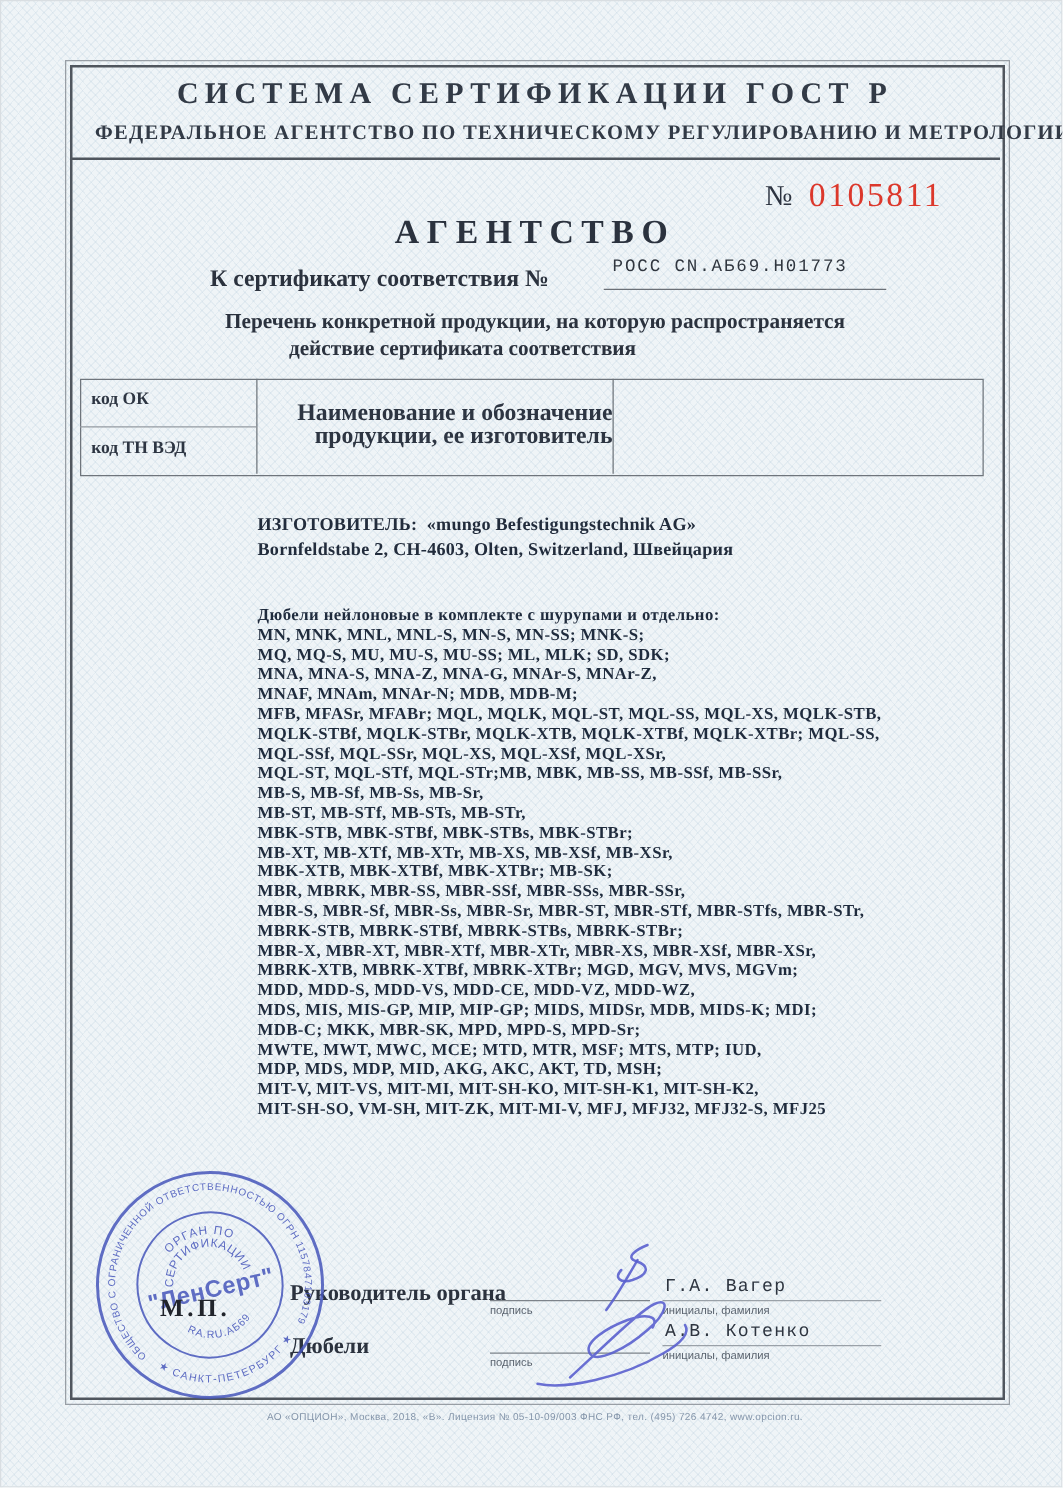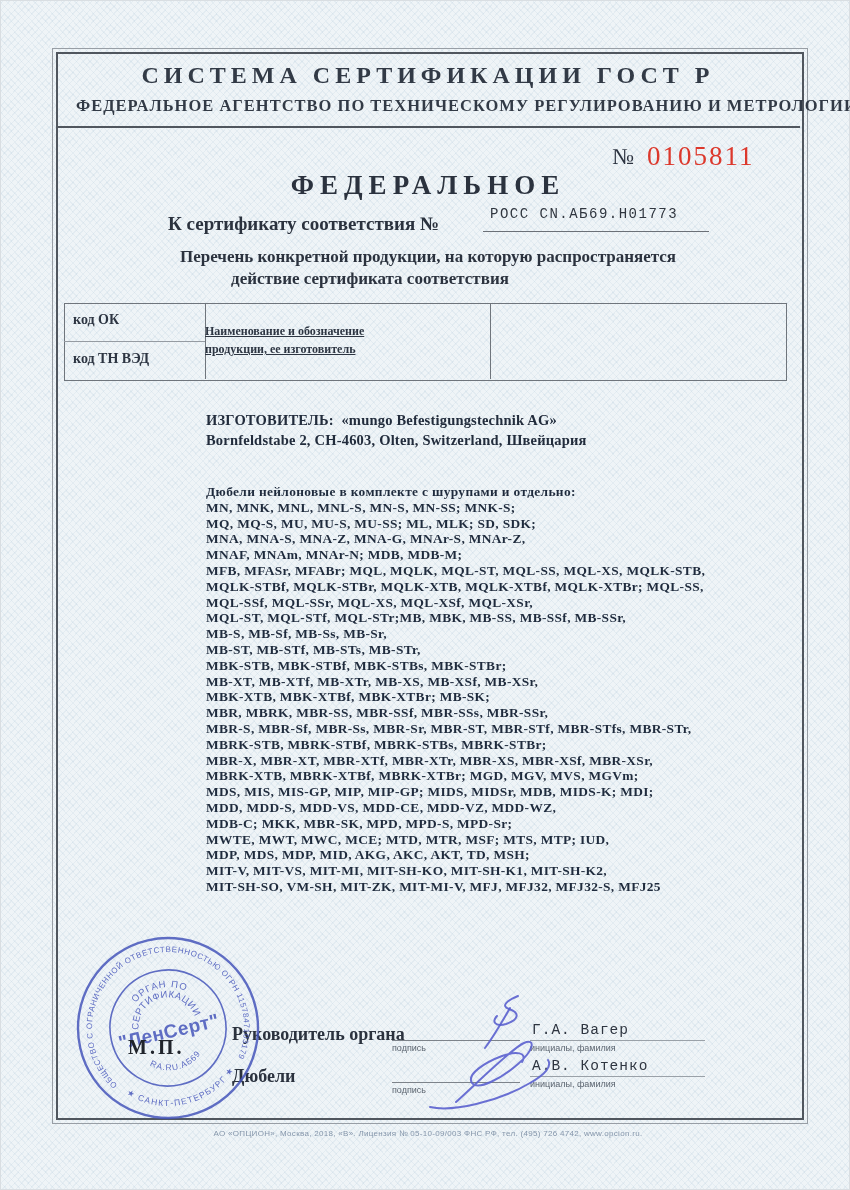--- a/index.html
+++ b/index.html
@@ -33,21 +33,21 @@
   .cert-num{left:490px;top:206px;font-family:"Liberation Mono","DejaVu Sans Mono",monospace;
             font-size:14px;letter-spacing:1.5px;color:#30363f;white-space:nowrap;}
   .cert-line{left:483px;top:231px;width:226px;height:1px;background:#6b7077;}
   .sub1{left:52px;top:247px;width:752px;text-align:center;font-weight:700;font-size:17px;color:#2b323e;white-space:nowrap;}
   .sub2{left:52px;top:269px;width:636px;text-align:center;font-weight:700;font-size:17px;color:#2b323e;}
   
   .tbl{left:64px;top:303px;width:721px;height:76px;border:1px solid #6f757c;}
   .tv{position:absolute;top:303px;width:1px;height:76px;background:#6f757c;}
   .th1{left:64px;top:341px;width:141px;height:1px;background:#959ba2;position:absolute;}
   .cell-label{font-weight:600;font-size:14px;color:#2d3542;}
-  .cell-head{font-weight:700;font-size:12px;color:#2d3542;text-align:left;line-height:18px;text-decoration:underline;}
+  .cell-head{font-weight:700;font-size:19px;color:#2d3542;text-align:right;line-height:18px;}
   
   .mfr{left:206px;top:410px;font-weight:700;font-size:14.5px;color:#222c3c;line-height:20px;letter-spacing:0.2px;}
   .products{left:206px;top:484px;width:575px;font-weight:700;font-size:13.4px;
             color:#1f2b3d;line-height:15.8px;letter-spacing:0.35px;white-space:nowrap;}
   .pl-intro{margin:0 0 0 0;}
   .pl-line{margin:0;}
   
   .sig-label{font-weight:700;font-size:18px;color:#2b323e;}
   .hline{height:1px;background:#7d838a;}
   .caption{font-family:"Liberation Sans","DejaVu Sans",sans-serif;font-size:9px;color:#5c6570;text-align:left;}
@@ -71,21 +71,21 @@
 
   <div class="frame"></div>
   <div class="header-rule"></div>
 
   <div class="abs title1">СИСТЕМА СЕРТИФИКАЦИИ ГОСТ Р</div>
   <div class="abs title2">ФЕДЕРАЛЬНОЕ АГЕНТСТВО ПО ТЕХНИЧЕСКОМУ РЕГУЛИРОВАНИЮ И МЕТРОЛОГИИ</div>
 
   <div class="abs num-label">№</div>
   <div class="abs num-value">0105811</div>
 
-  <div class="abs apx-title">ФЕДЕРАЛЬНОЕ</div>
+  <div class="abs apx-title">АГЕНТСТВО</div>
   <div class="abs cert-label">К сертификату соответствия №</div>
   <div class="abs cert-num">РОСС CN.АБ69.Н01773</div>
   <div class="abs cert-line"></div>
   <div class="abs sub1">Перечень конкретной продукции,  на которую распространяется</div>
   <div class="abs sub2">действие сертификата соответствия</div>
 
   <div class="abs tbl"></div>
   <div class="tv" style="left:205px;"></div>
   <div class="tv" style="left:490px;"></div>
   <div class="th1"></div>
@@ -115,22 +115,22 @@
         <div class="pl-line">MB-S, MB-Sf, MB-Ss, MB-Sr,</div>
         <div class="pl-line">MB-ST, MB-STf, MB-STs, MB-STr,</div>
         <div class="pl-line">MBK-STB, MBK-STBf, MBK-STBs, MBK-STBr;</div>
         <div class="pl-line">MB-XT, MB-XTf, MB-XTr, MB-XS, MB-XSf, MB-XSr,</div>
         <div class="pl-line">MBK-XTB, MBK-XTBf, MBK-XTBr; MB-SK;</div>
         <div class="pl-line">MBR, MBRK, MBR-SS, MBR-SSf, MBR-SSs, MBR-SSr,</div>
         <div class="pl-line">MBR-S, MBR-Sf, MBR-Ss, MBR-Sr, MBR-ST, MBR-STf, MBR-STfs, MBR-STr,</div>
         <div class="pl-line">MBRK-STB, MBRK-STBf, MBRK-STBs, MBRK-STBr;</div>
         <div class="pl-line">MBR-X, MBR-XT, MBR-XTf, MBR-XTr, MBR-XS, MBR-XSf, MBR-XSr,</div>
         <div class="pl-line">MBRK-XTB, MBRK-XTBf, MBRK-XTBr; MGD, MGV, MVS, MGVm;</div>
+        <div class="pl-line">MDD, MDD-S, MDD-VS, MDD-CE, MDD-VZ, MDD-WZ,</div>
         <div class="pl-line">MDS, MIS, MIS-GP, MIP, MIP-GP; MIDS, MIDSr, MDB, MIDS-K; MDI;</div>
-        <div class="pl-line">MDD, MDD-S, MDD-VS, MDD-CE, MDD-VZ, MDD-WZ,</div>
         <div class="pl-line">MDB-C; MKK, MBR-SK, MPD, MPD-S, MPD-Sr;</div>
         <div class="pl-line">MWTE, MWT, MWC, MCE; MTD, MTR, MSF; MTS, MTP; IUD,</div>
         <div class="pl-line">MDP, MDS, MDP, MID, AKG, AKC, AKT, TD, MSH;</div>
         <div class="pl-line">MIT-V, MIT-VS, MIT-MI, MIT-SH-KO, MIT-SH-K1, MIT-SH-K2,</div>
         <div class="pl-line">MIT-SH-SO, VM-SH, MIT-ZK, MIT-MI-V, MFJ, MFJ32, MFJ32-S, MFJ25</div>
       </div>
   </div>
 
   <div class="abs sig-label" style="left:232px;top:1024px;">Руководитель органа</div>
   <div class="abs hline" style="left:392px;top:1040px;width:128px;"></div>

